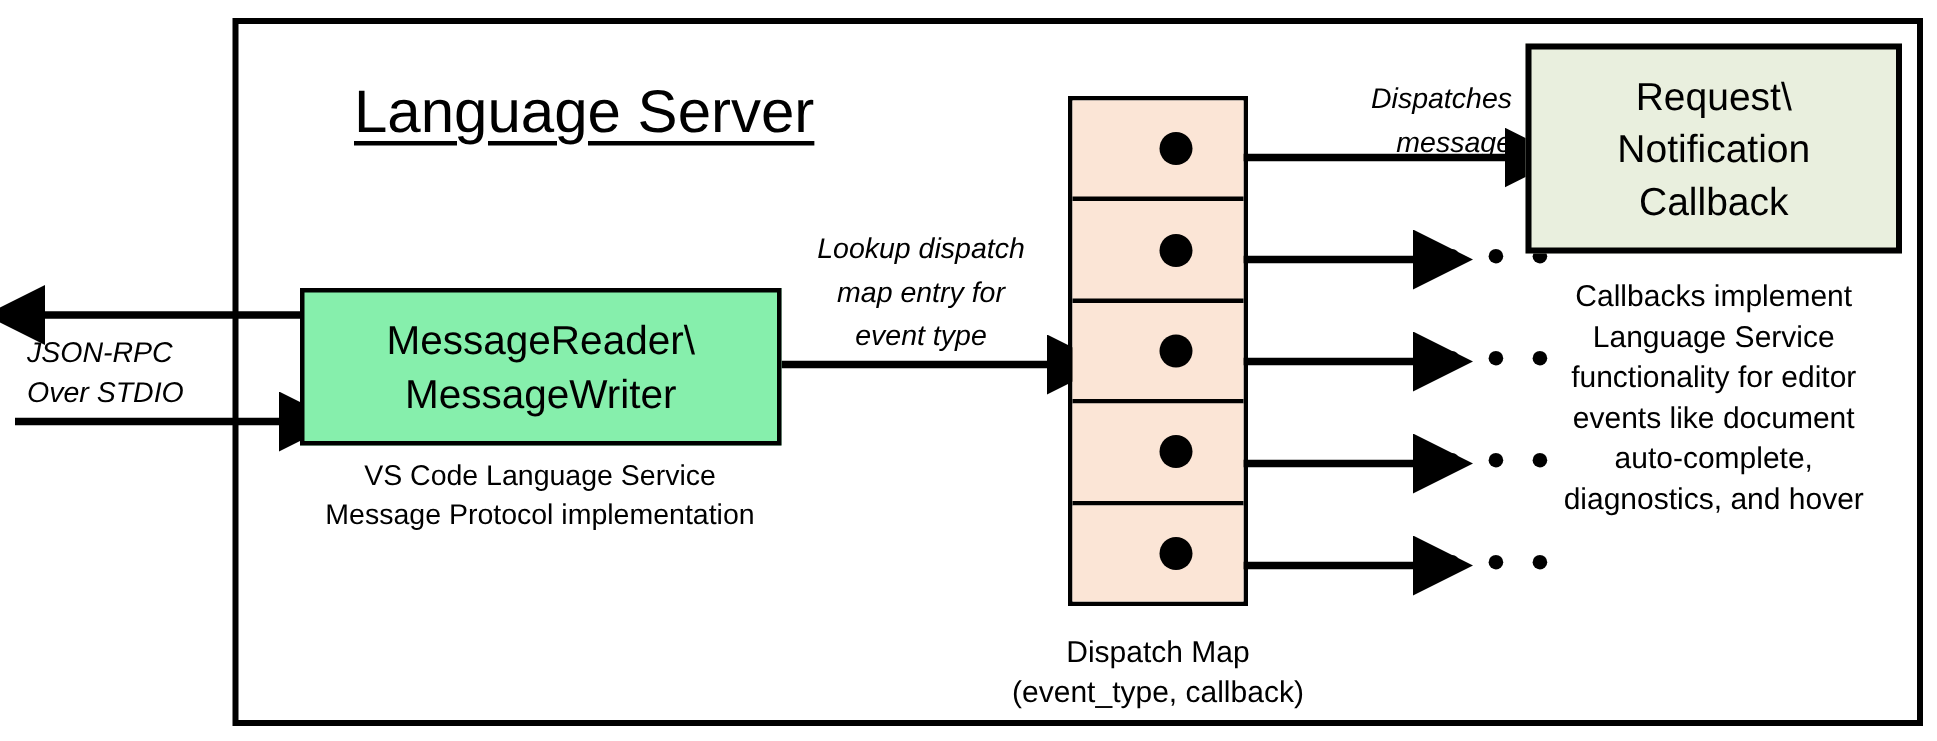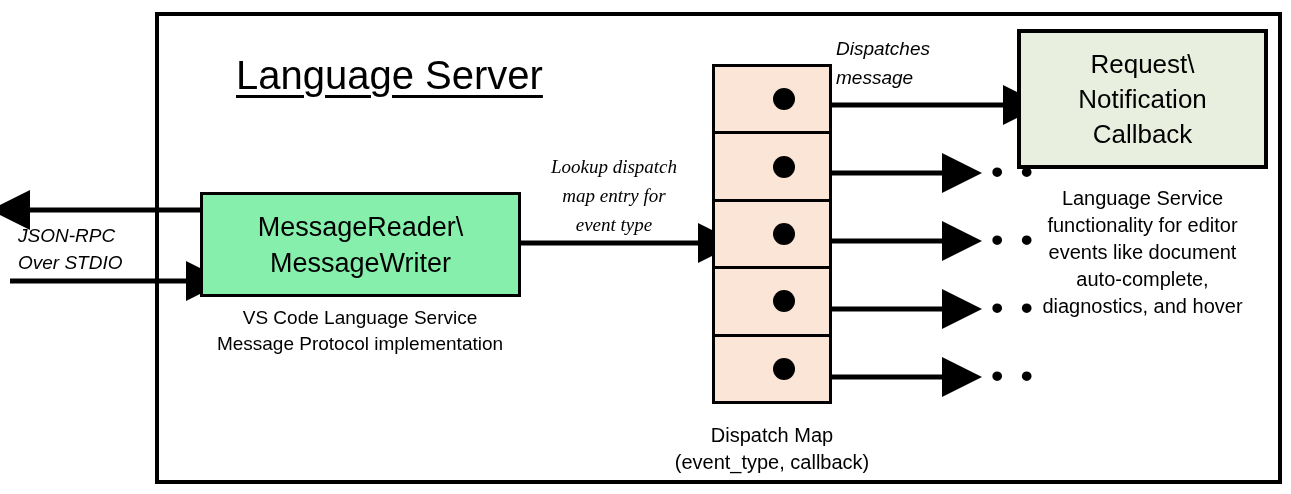--- a/index.html
+++ b/index.html
@@ -88,29 +88,28 @@
 
   
   #lookup-label {
     left: 516px;
     top: 152px;
     width: 196px;
     text-align: center;
     font-size: 19px;
     line-height: 29px;
     font-style: italic;
-    font-family: Liberation Serif, serif;
   }
 
   
   #dispatches-label {
     left: 836px;
-    top: 34px;
+    top: 52px;
     width: 172px;
-    text-align: left;
+    text-align: right;
     font-size: 19px;
     line-height: 29px;
     font-style: italic;
   }
 
   
   #dispatch-map {
     left: 712px;
     top: 64px;
     width: 120px;
@@ -282,20 +281,21 @@
   <div class="abs ellipsis" style="left:962px; top:229px;">• • •</div>
   <div class="abs ellipsis" style="left:962px; top:297px;">• • •</div>
   <div class="abs ellipsis" style="left:962px; top:365px;">• • •</div>
 
   <div id="callback-box" class="abs">
     <div class="line">Request\</div>
     <div class="line">Notification</div>
     <div class="line">Callback</div>
   </div>
   <div id="callback-caption" class="abs">
+    <div>Callbacks implement</div>
     <div>Language Service</div>
     <div>functionality for editor</div>
     <div>events like document</div>
     <div>auto-complete,</div>
     <div>diagnostics, and hover</div>
   </div>
 
 </div>
 
 </body></html>

